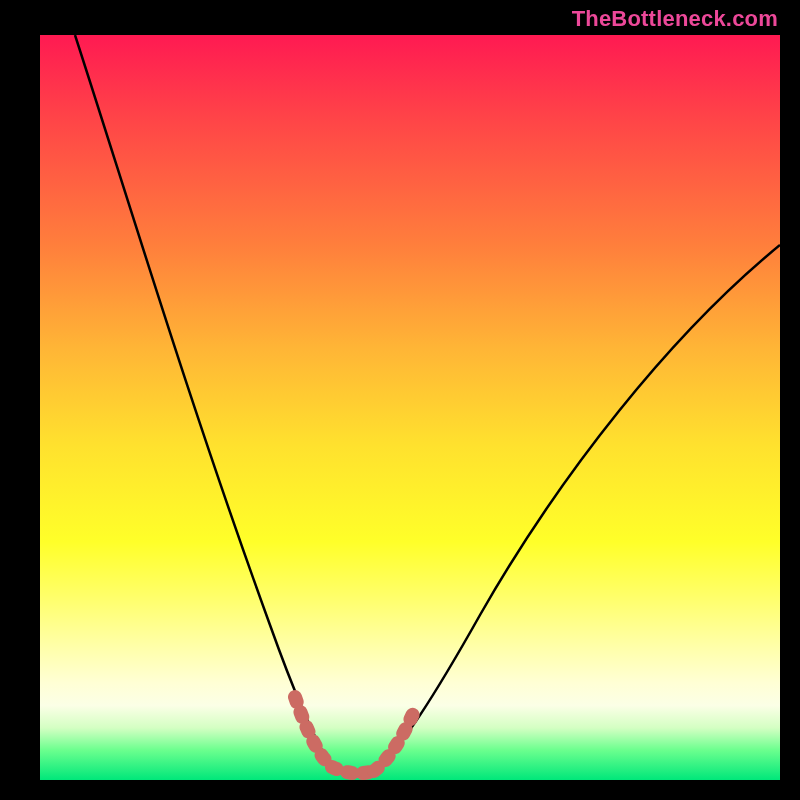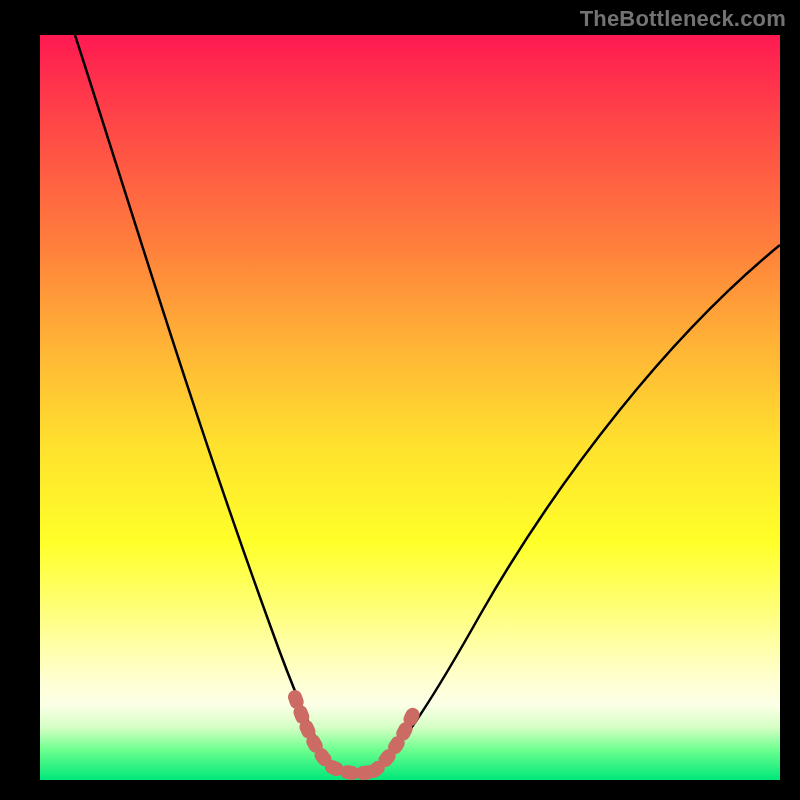--- a/index.html
+++ b/index.html
@@ -37,25 +37,25 @@
       #ffffd5 87%,
       #fbffe6 90%,
       #d4ffc3 93%,
       #6bff8e 96%,
       #00e77a 100%
     );
   }
   .watermark {
     position: absolute;
     top: 6px;
-    right: 14px;
+    right: 22px;
     font-family: Arial, Helvetica, sans-serif;
     font-size: 22px;
     font-weight: 600;
-    color: #737373;
+    color: #ec4899;
     letter-spacing: 0.2px;
   }
   svg.curve {
     position: absolute;
     left: 0;
     top: 0;
     width: 740px;
     height: 745px;
   }
 </style>

